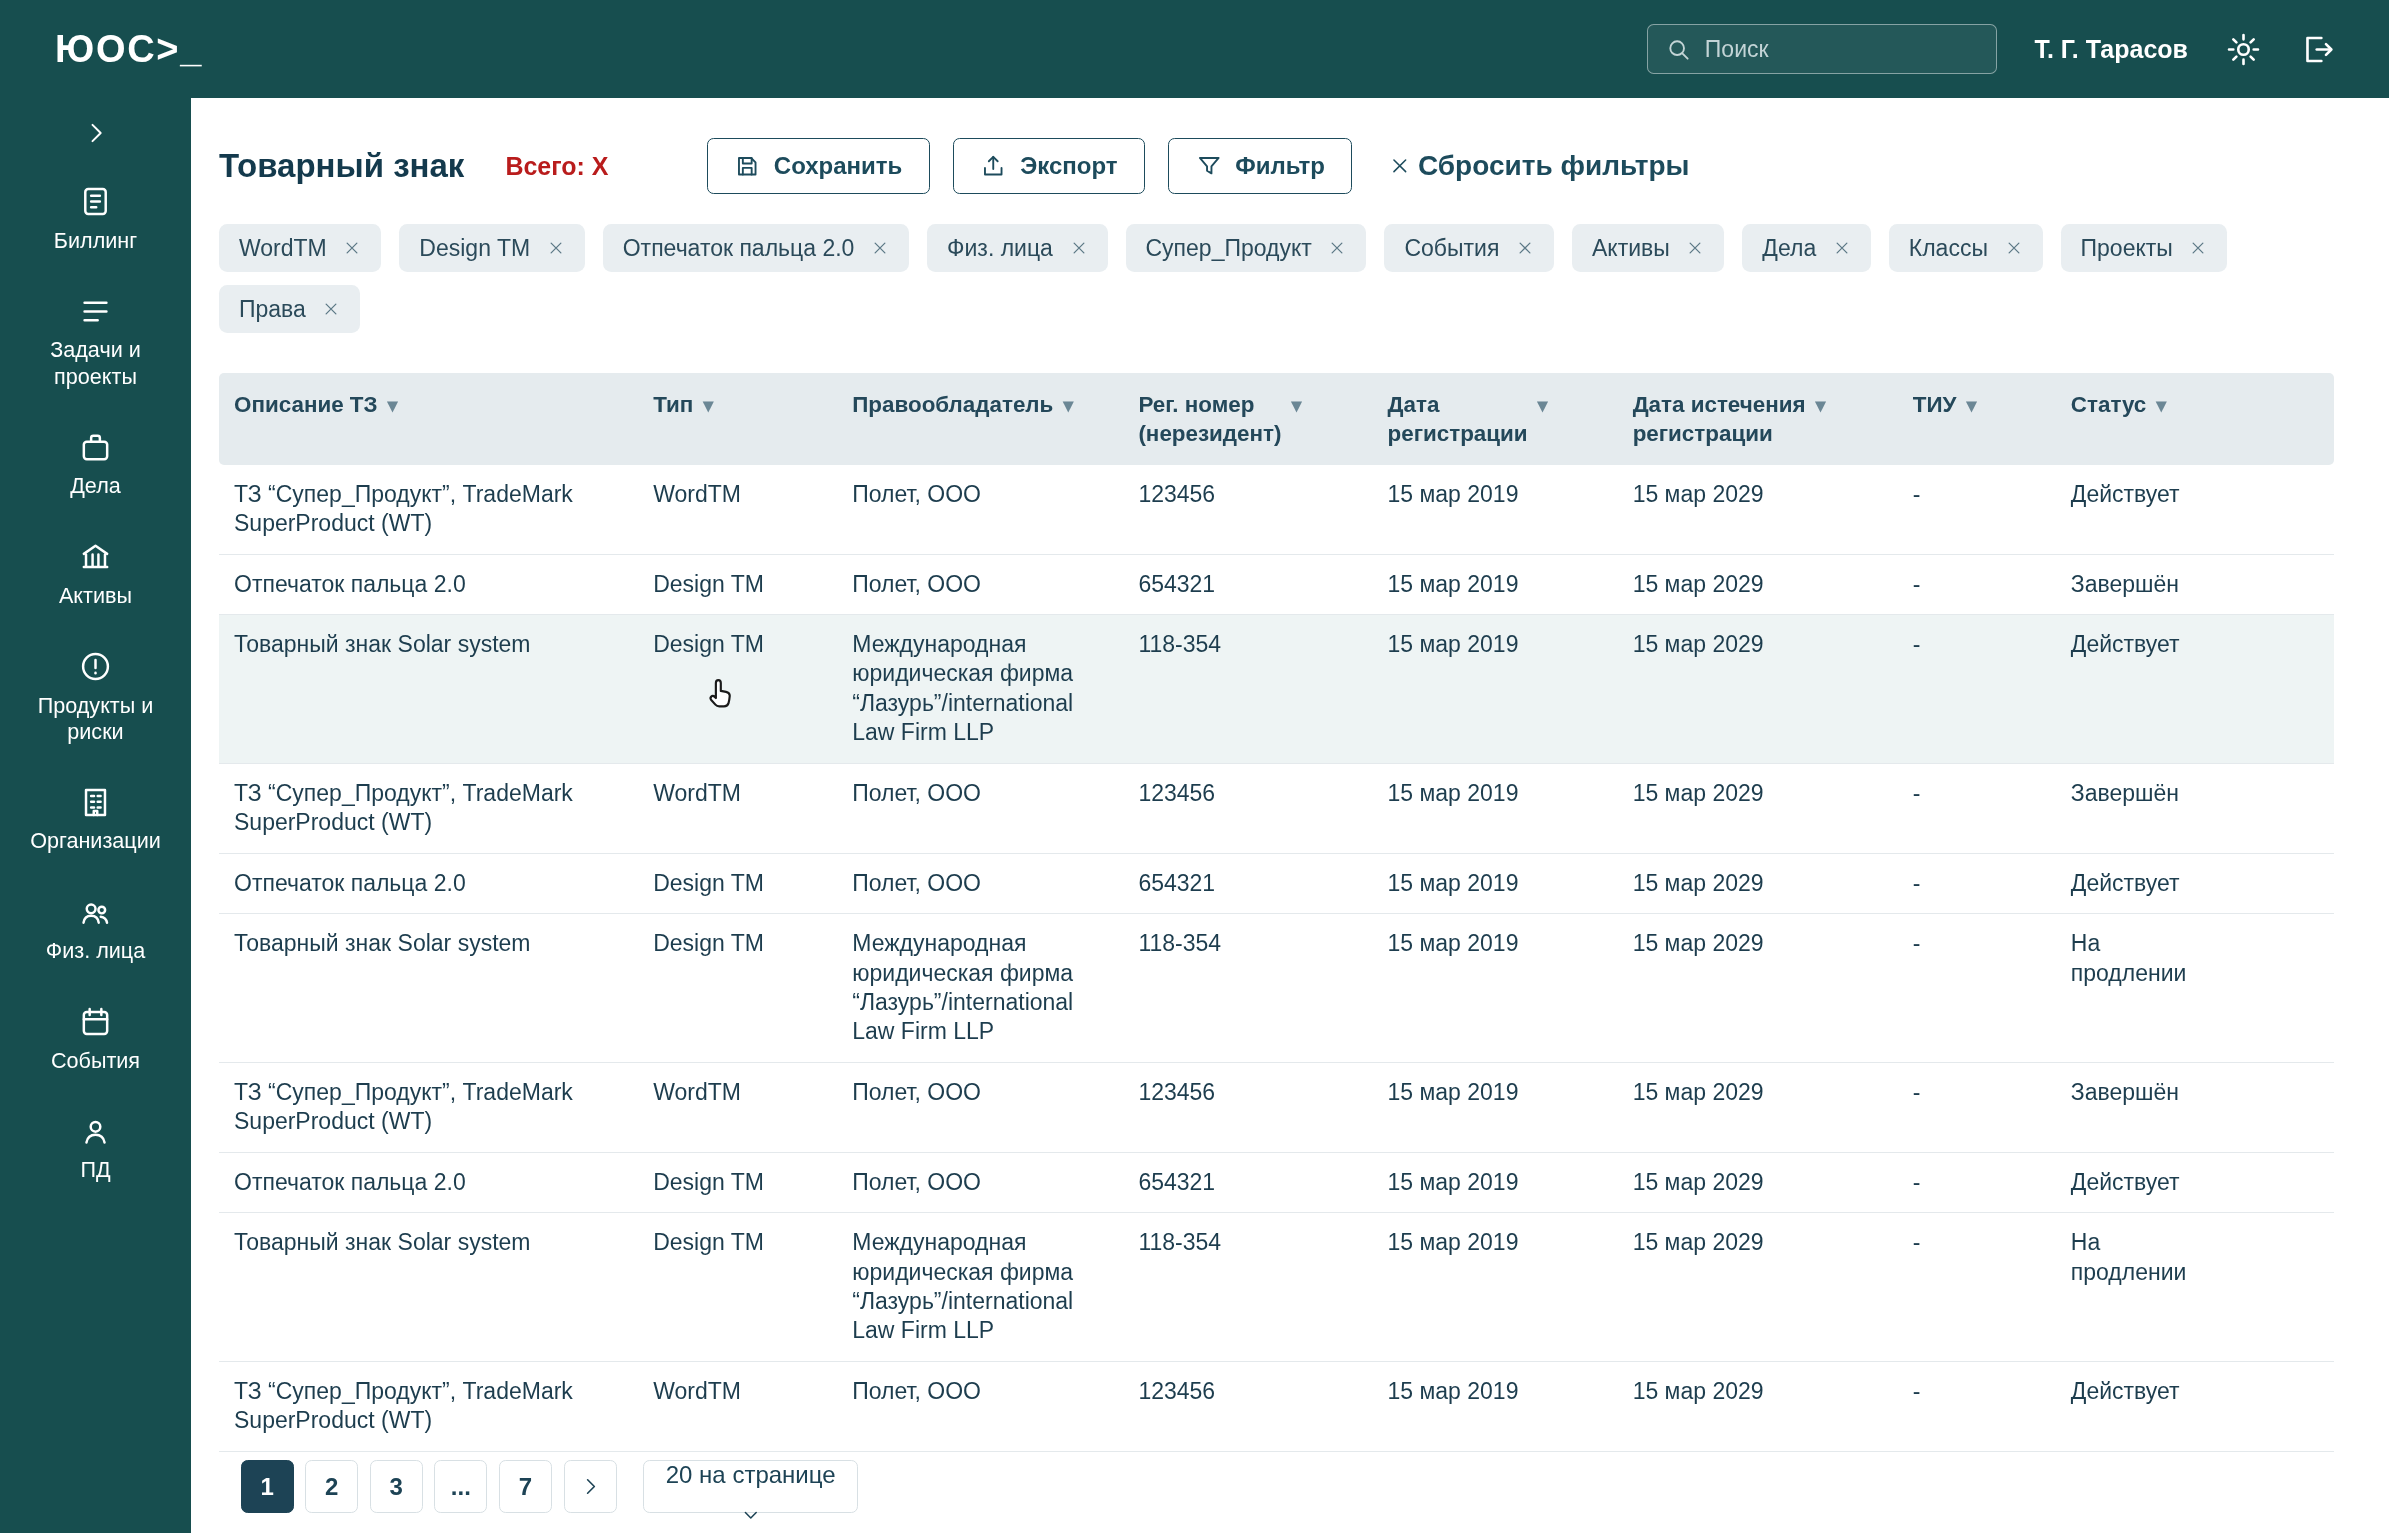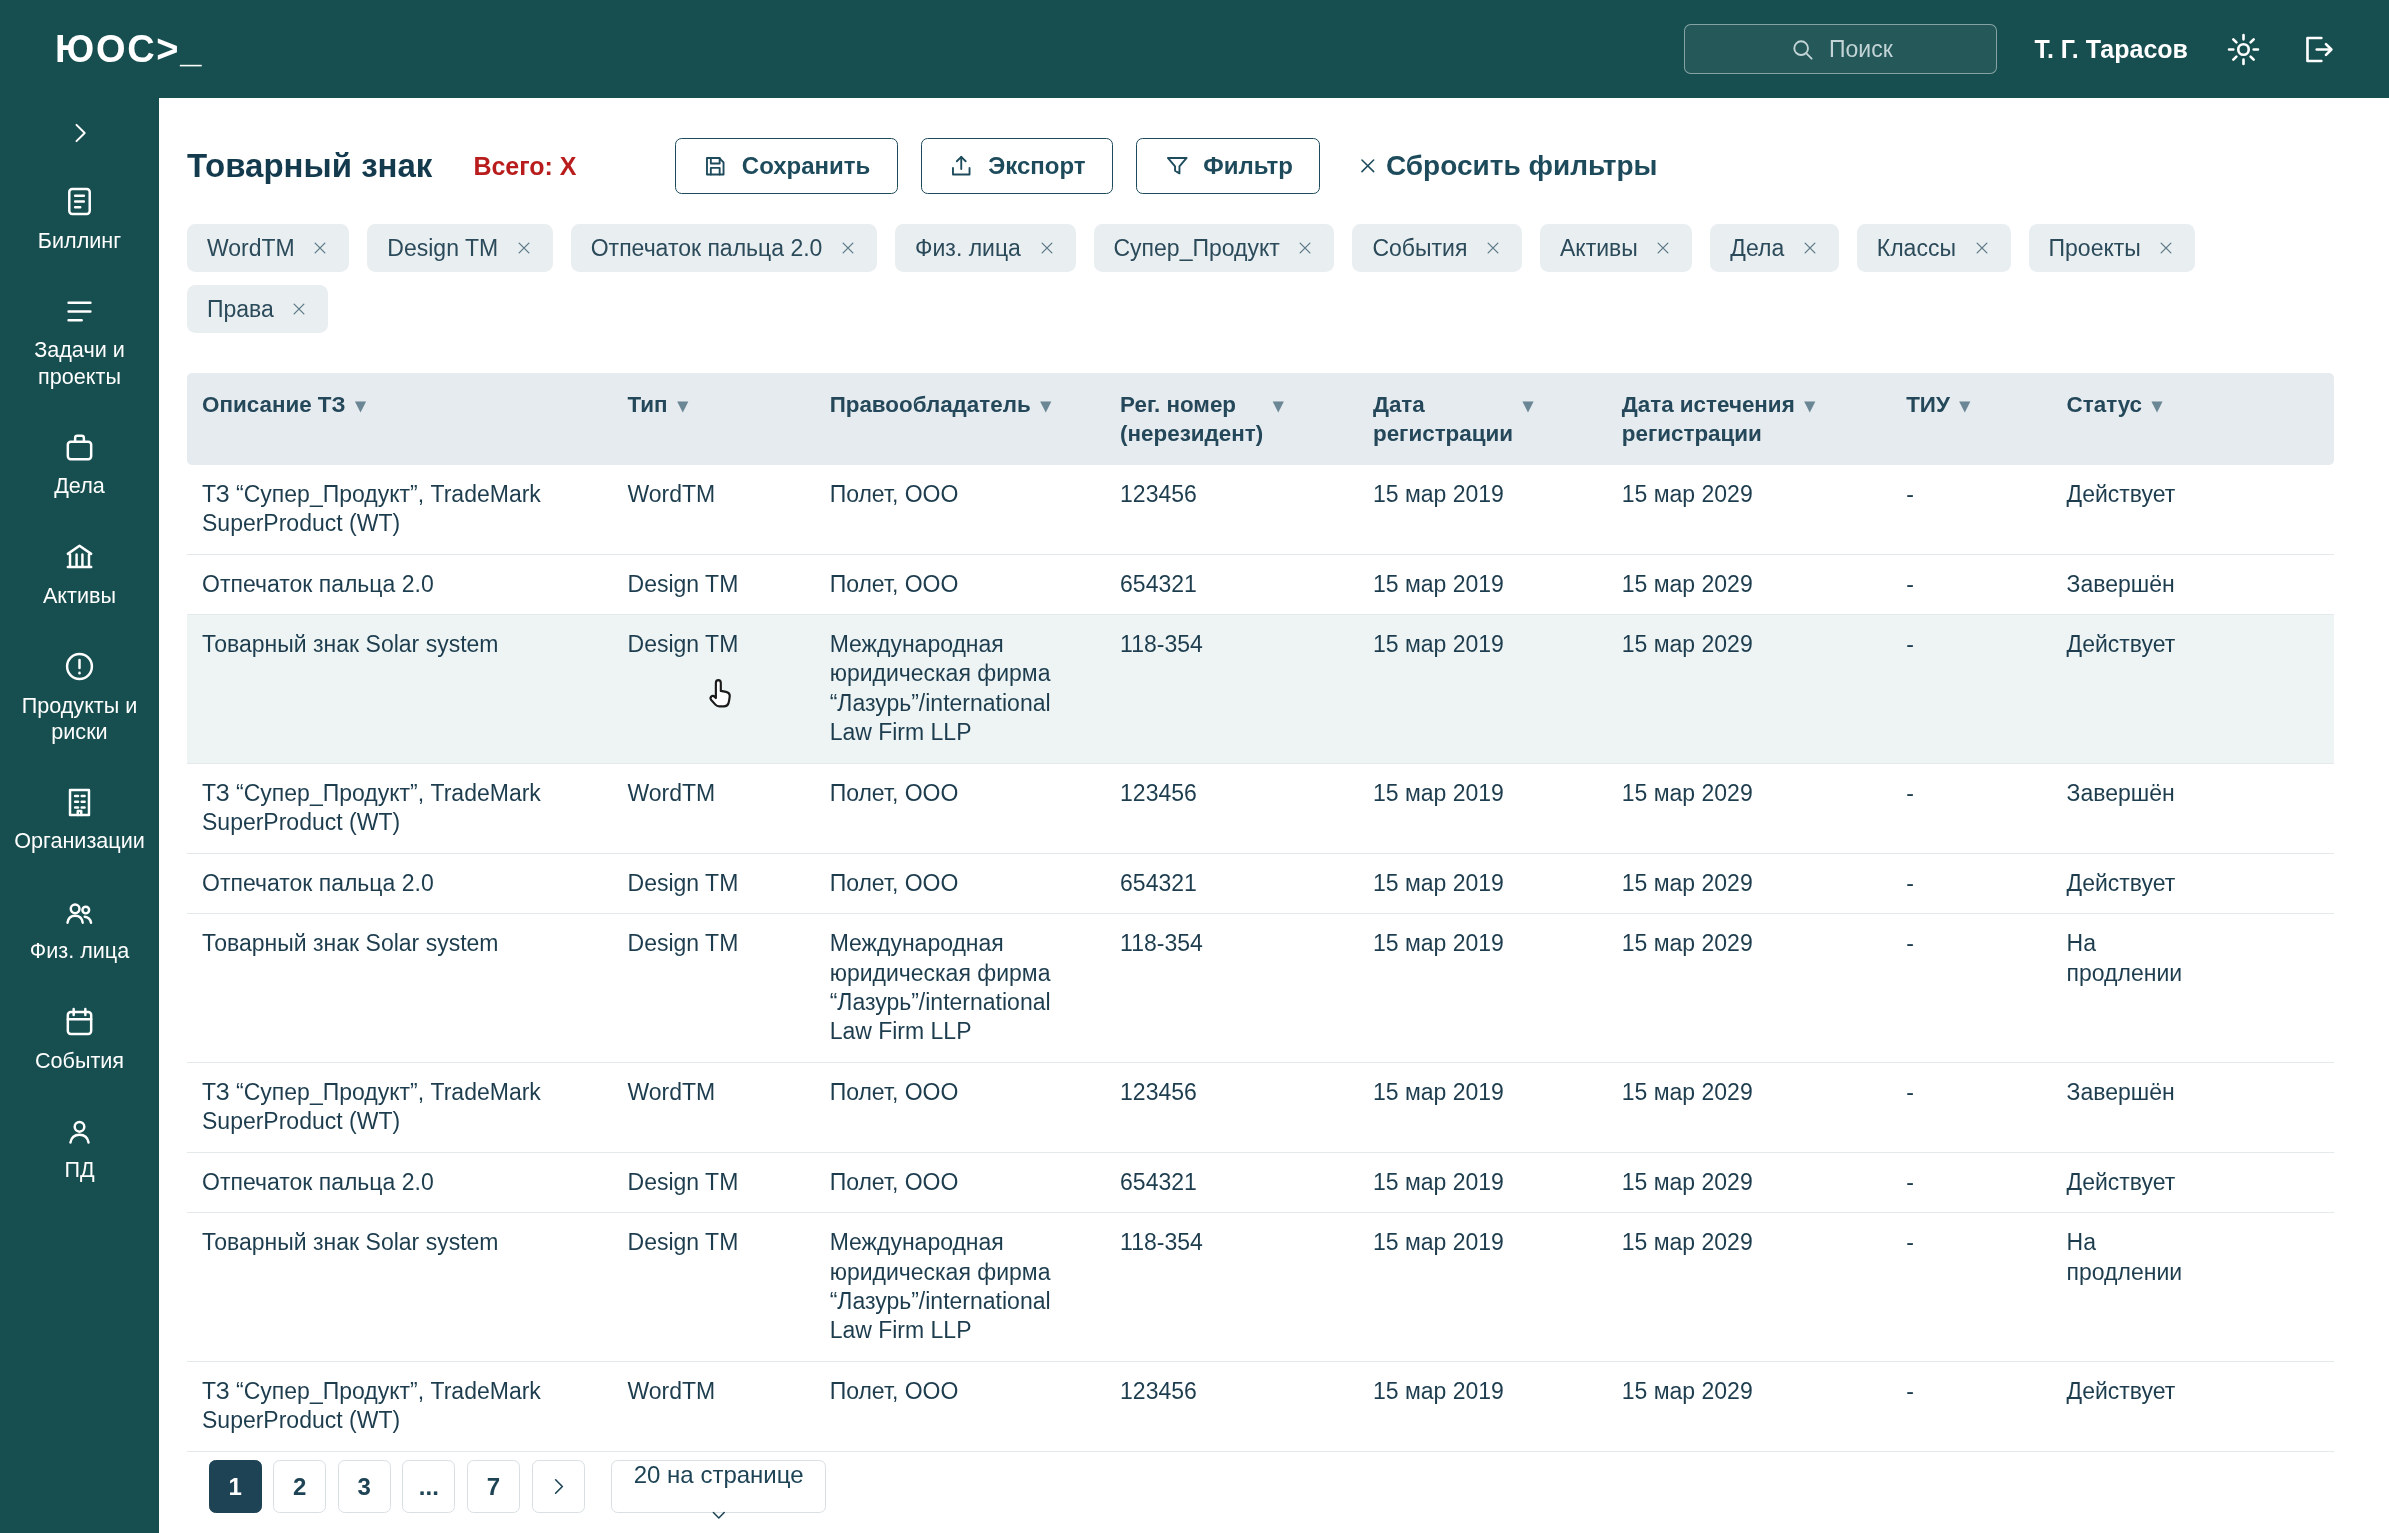--- a/index.html
+++ b/index.html
@@ -12,34 +12,34 @@
   svg { display:block; }
 
   
   .topbar {
     height:98px; background:var(--bar,#174e4f);
     display:flex; align-items:center; padding:0 53px 0 55px;
   }
   .logo { color:#fff; font-size:38px; font-weight:bold; letter-spacing:1.7px; }
   .topbar-right { margin-left:auto; display:flex; align-items:center; gap:37px; }
   .search {
-    width:313px; height:50px; border:1.7px solid rgba(255,255,255,.45);
+    width:350px; height:50px; border:1.7px solid rgba(255,255,255,.45);
     background:rgba(255,255,255,.06); border-radius:6.6px;
-    display:flex; align-items:center; gap:13.3px; padding:0 16.6px; color:#c3d4d6; cursor:text;justify-content:center;
+    display:flex; align-items:center; gap:13.3px; padding:0 16.6px; color:#c3d4d6; cursor:text;
   }
   .search svg { width:26.5px; height:26.5px; }
   .search-ph { font-size:23px; }
   .user { color:#fff; font-size:25px; font-weight:bold; cursor:pointer; }
   .tb-ic { color:#fff; width:37px; height:37px; display:inline-flex; cursor:pointer; }
   .tb-ic svg { width:37px; height:37px; }
 
   
   .layout { display:flex; height:1435px; }
   .sidebar {
-    width:159px; flex-shrink:0; background:var(--bar,#174e4f);
+    width:191px; flex-shrink:0; background:var(--bar,#174e4f);
     display:flex; flex-direction:column; padding-top:3.3px;
   }
   .sb-chevron { height:63px; display:flex; align-items:center; justify-content:center; color:#fff; cursor:pointer; }
   .sb-chevron svg { width:28px; height:28px; }
   .sb-item {
     display:flex; flex-direction:column; align-items:center; text-align:center;
     gap:8.3px; padding:20px 8.3px; color:#fff; cursor:pointer;
   }
   .sb-item.active { background:var(--active,#0a9e97); }
   .sb-ic svg { width:35px; height:35px; }

